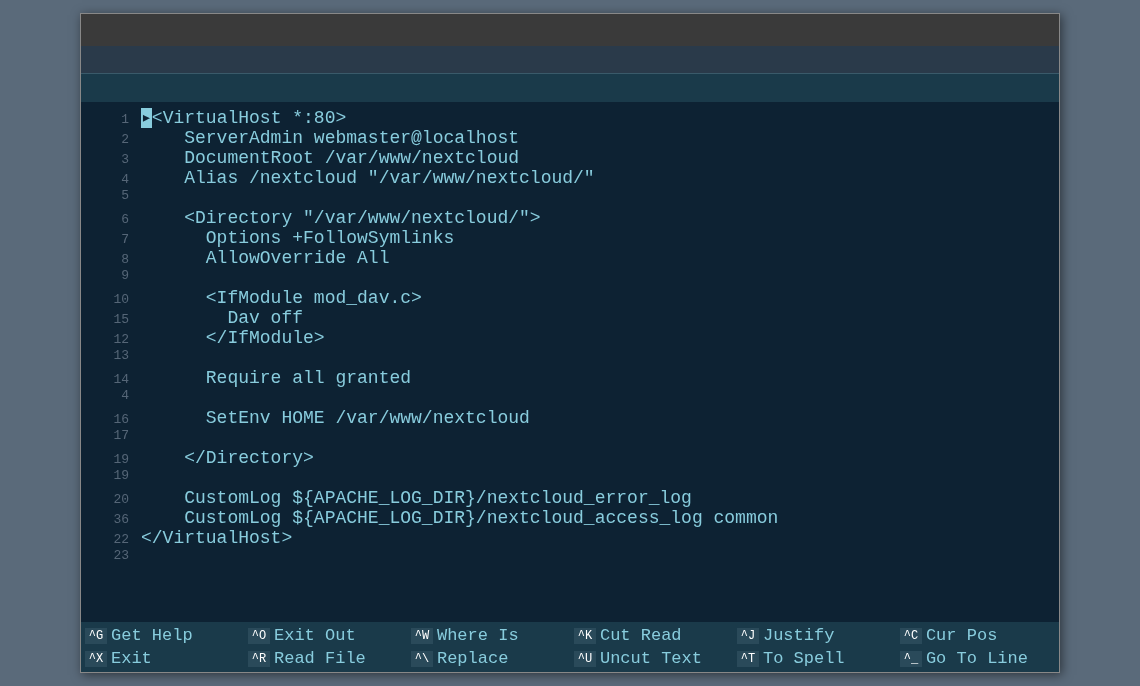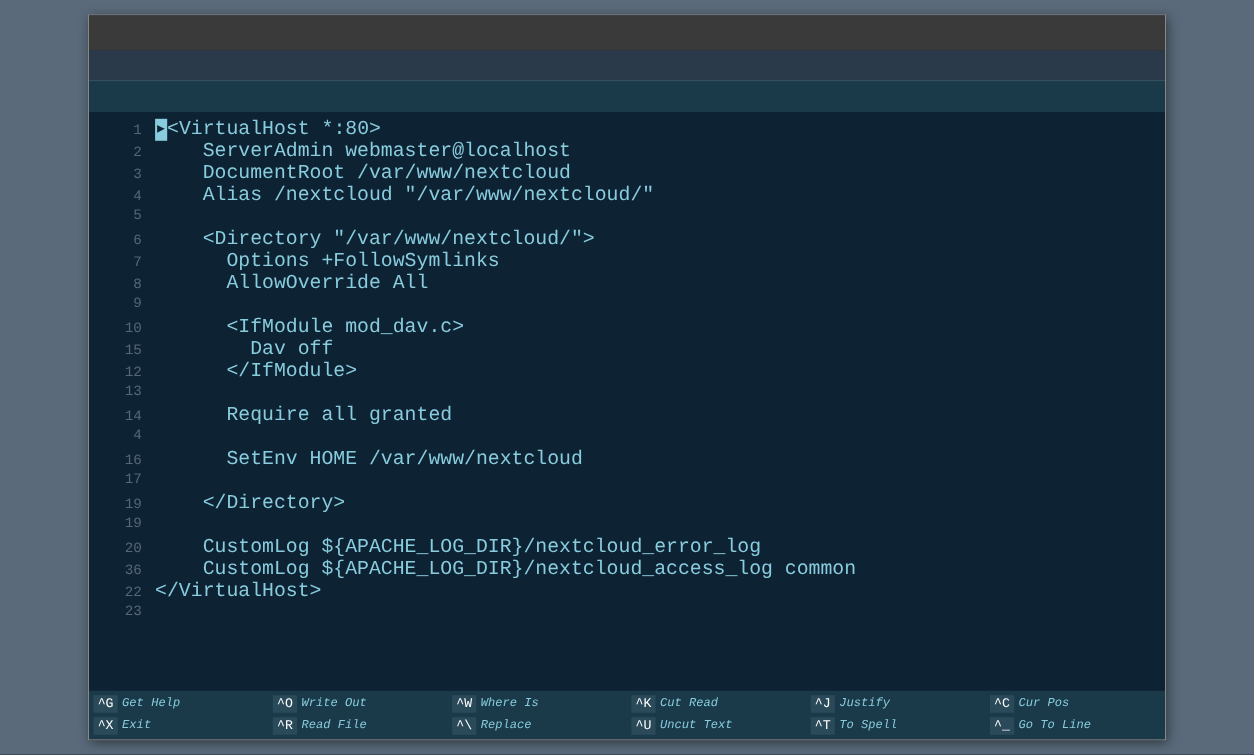--- a/index.html
+++ b/index.html
@@ -135,24 +135,23 @@
       color: #ffffff;
       background: #2a4a5a;
       font-size: 12px;
       padding: 1px 3px;
       min-width: 22px;
       text-align: center;
       font-family: 'Courier New', monospace;
     }
     .shortcut-label {
       color: #88ccdd;
-      font-size: 11px;
+      font-size: 17px;
       font-family: 'Courier New', monospace;
       white-space: nowrap;
-      font-style: italic;
     }
     .caret {
       background: #88ccdd;
       color: #0d2233;
       display: inline;
     }
   </style>
 </head>
 <body>
 
@@ -280,21 +279,21 @@
   </div>
 
   <div class="shortcut-bar" id="shortcut-bar">
   <div class="shortcut-row">
         <div class="shortcut-item">
           <span class="shortcut-key">^G</span>
           <span class="shortcut-label">Get Help</span>
         </div>
         <div class="shortcut-item">
           <span class="shortcut-key">^O</span>
-          <span class="shortcut-label">Write Out</span>
+          <span class="shortcut-label">Exit Out</span>
         </div>
         <div class="shortcut-item">
           <span class="shortcut-key">^W</span>
           <span class="shortcut-label">Where Is</span>
         </div>
         <div class="shortcut-item">
           <span class="shortcut-key">^K</span>
           <span class="shortcut-label">Cut Read</span>
         </div>
         <div class="shortcut-item">

